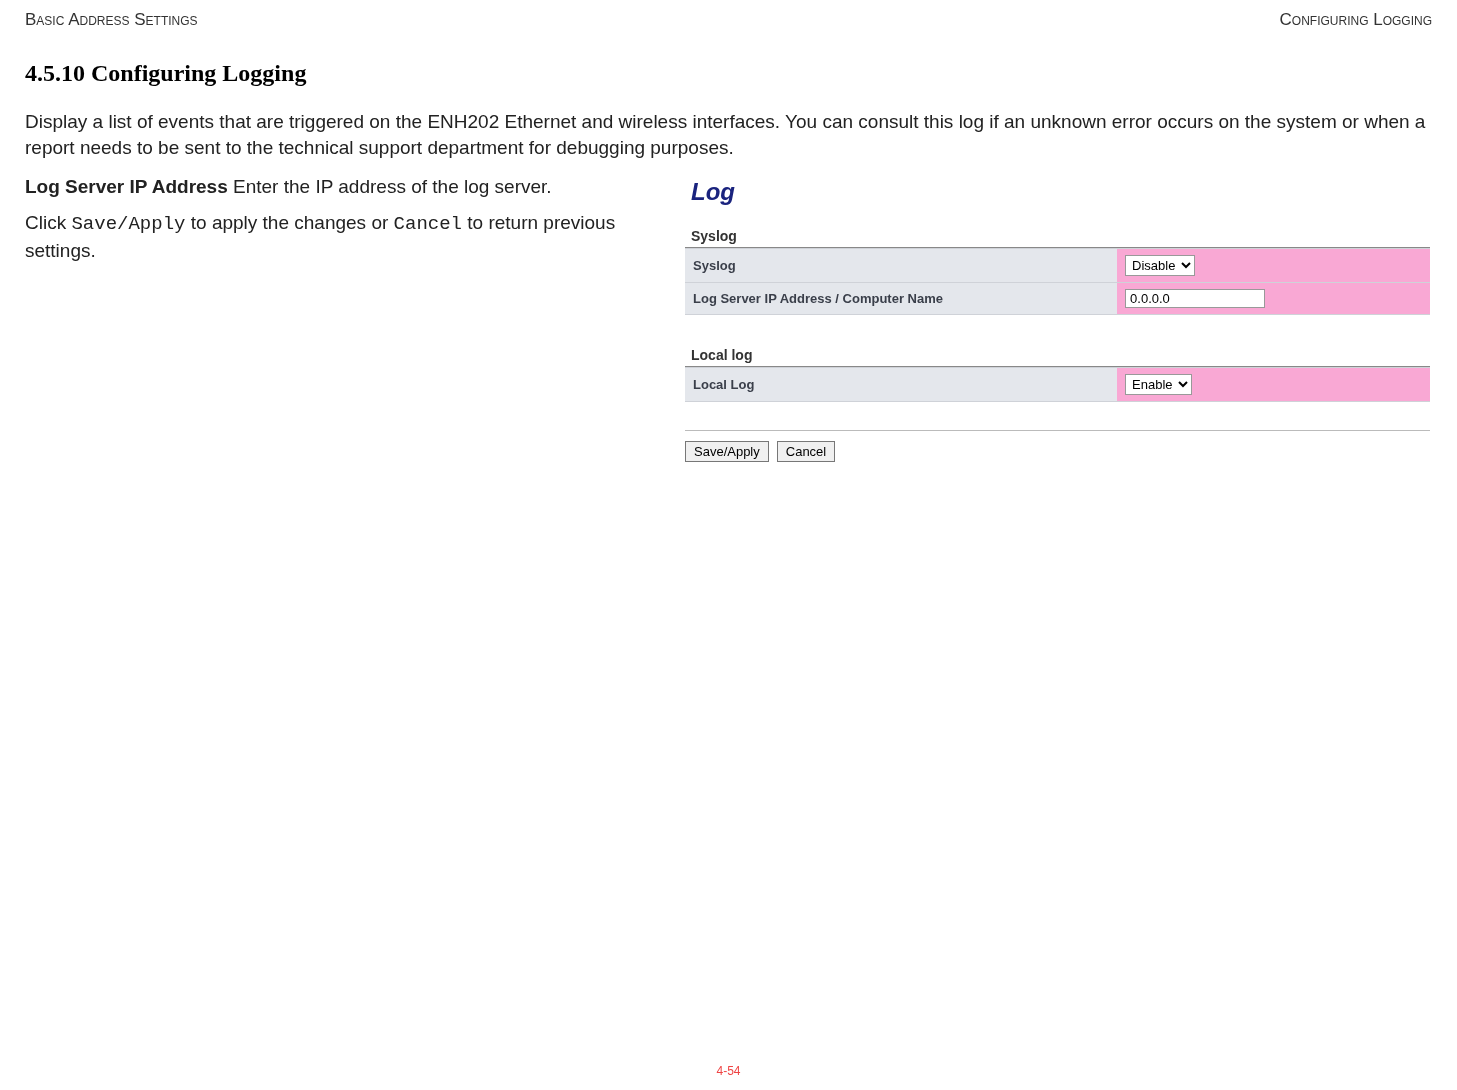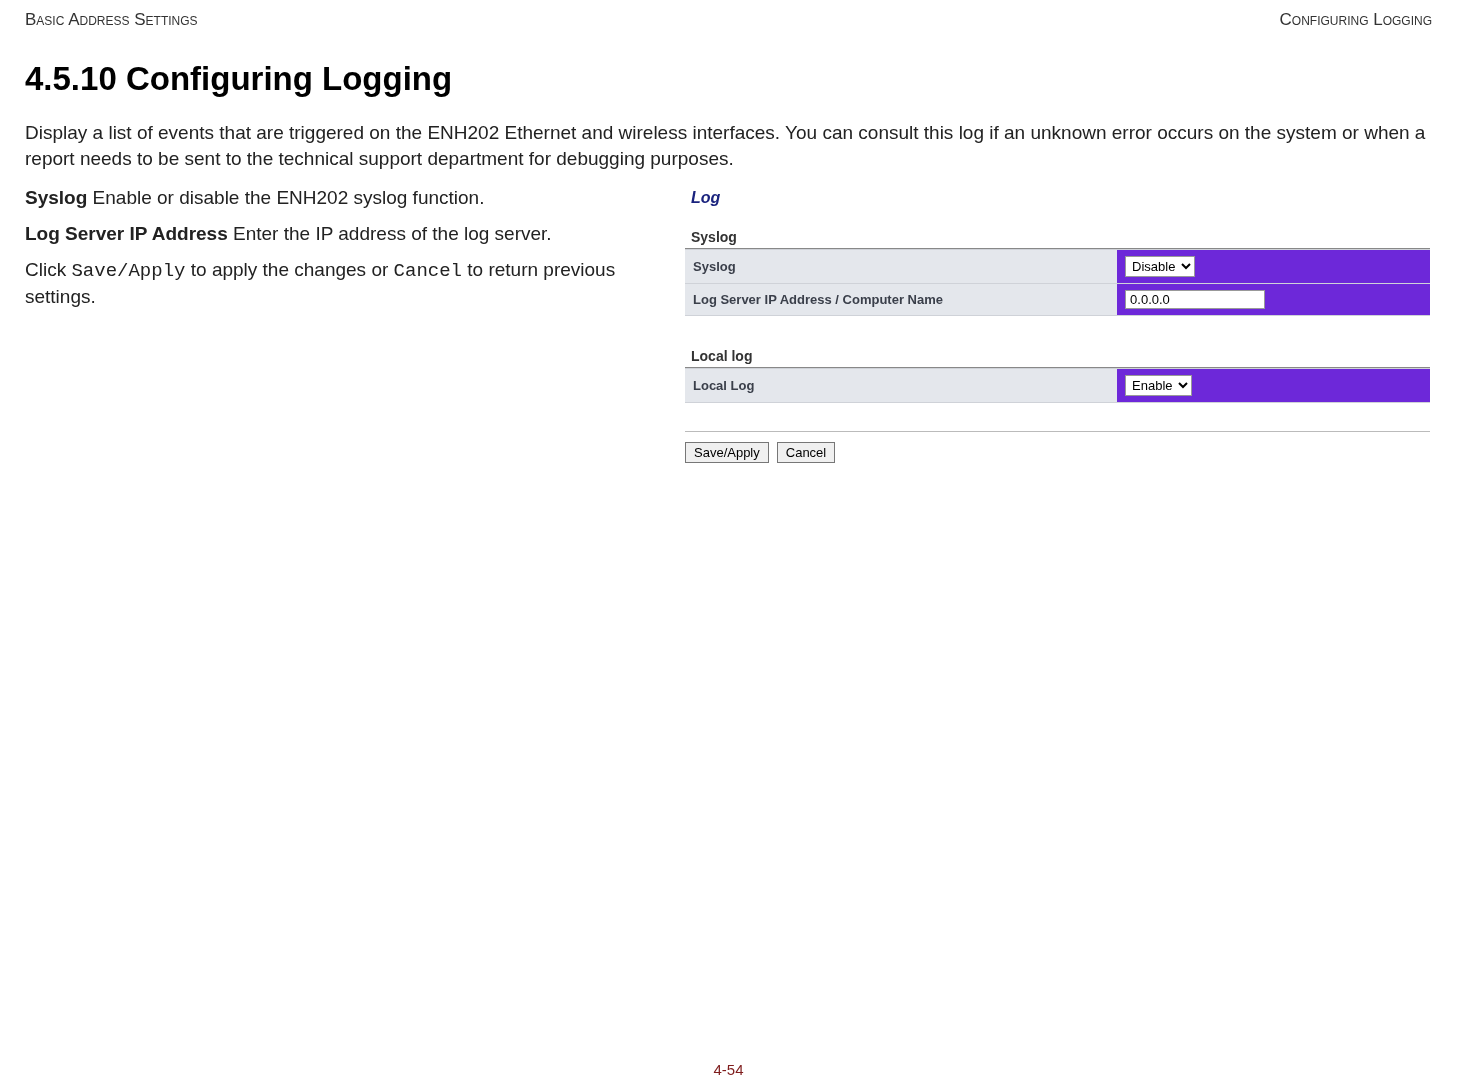--- a/index.html
+++ b/index.html
@@ -18,23 +18,23 @@
     }
     .header-row {
       display: flex;
       justify-content: space-between;
       font-variant: small-caps;
       font-size: 17px;
       color: #333;
       margin-bottom: 30px;
     }
     .section-heading {
-      font-family: Liberation Sans, sans-serif;
-      font-weight: bold;
-      font-size: 33px;
+      font-family: Liberation Serif, serif;
+      font-weight: bold;
+      font-size: 24px;
       color: #000;
       margin-bottom: 22px;
     }
     .intro-para {
       font-size: 19px;
       color: #222;
       line-height: 1.35;
       margin-bottom: 14px;
     }
     .content-row {
@@ -62,21 +62,21 @@
       flex: 1 1 auto;
     }
     .ui-panel {
       background: #ffffff;
       padding: 4px 2px;
     }
     .ui-title {
       font-family: "Trebuchet MS", Arial, sans-serif;
       font-weight: bold;
       font-style: italic;
-      font-size: 16px;
+      font-size: 24px;
       color: #1a237e;
       margin-bottom: 18px;
       padding-left: 6px;
     }
     .ui-section-label {
       font-weight: bold;
       font-size: 14px;
       color: #333;
       border-bottom: 1px solid #888;
       padding: 4px 6px 3px 6px;
@@ -95,21 +95,21 @@
       font-size: 13px;
       font-weight: bold;
       color: #3a3f4a;
       border-bottom: 1px solid #cfd2d8;
       border-top: 1px solid #cfd2d8;
     }
     .ui-table td:first-child {
       width: 58%;
     }
     .ui-table td:last-child {
-      background: #6d28d9;
+      background: #f9a8d4;
       width: 42%;
     }
     .ui-select {
       font-size: 13px;
       background: #fff;
       border: 1px solid #999;
       padding: 1px 2px;
     }
     .ui-input {
       font-size: 13px;
@@ -129,41 +129,38 @@
       border: 1px solid #777;
       padding: 2px 8px;
       cursor: pointer;
     }
     .page-footer {
       position: absolute;
       bottom: 12px;
       left: 0;
       right: 0;
       text-align: center;
-      font-size: 15px;
-      color: #7f1d1d;
+      font-size: 12px;
+      color: #ef4444;
     }
   </style>
 </head>
 <body>
 
 <div class="header-row">
   <span>Basic Address Settings</span>
   <span>Configuring Logging</span>
 </div>
 
 <h1 class="section-heading">4.5.10 Configuring Logging</h1>
 
 <p class="intro-para">Display a list of events that are triggered on the ENH202 Ethernet and wireless interfaces. You can consult this log if an unknown error occurs on the system or when a report needs to be sent to the technical support department for debugging purposes.</p>
 
 <div class="content-row">
   <div class="left-col">
-    <p class="def-line">
-      <span class="def-term">Syslog</span><span>  Enable or disable the ENH202 syslog function.</span>
-    </p>
     <p class="def-line">
       <span class="def-term">Log Server IP Address</span><span>  Enter the IP address of the log server.</span>
     </p>
     <p class="def-line">
       <span>Click </span><span class="mono">Save/Apply</span><span> to apply the changes or </span><span class="mono">Cancel</span><span> to return previous settings.</span>
     </p>
   </div>
 
   <div class="right-col">
     <div class="ui-panel">

